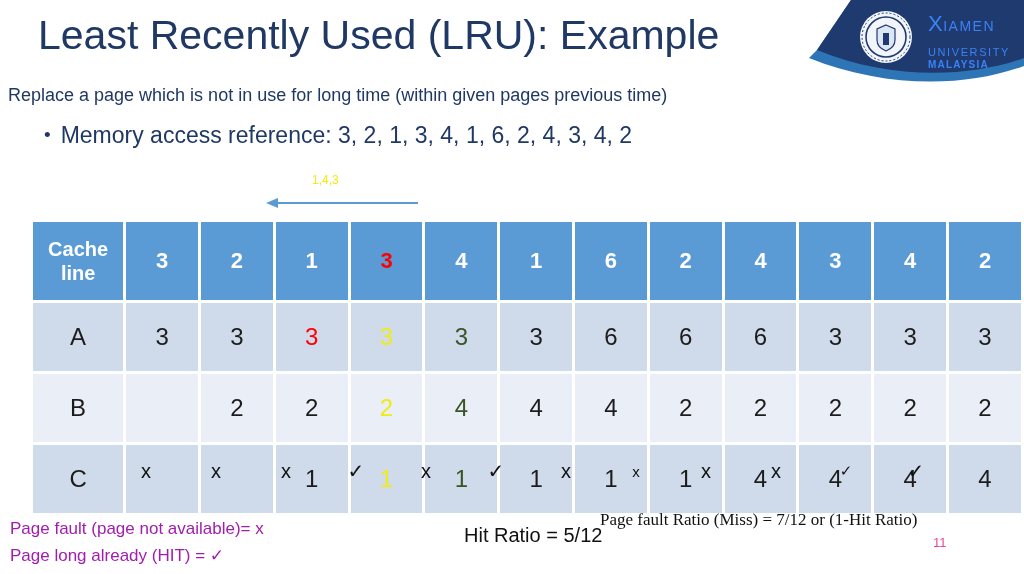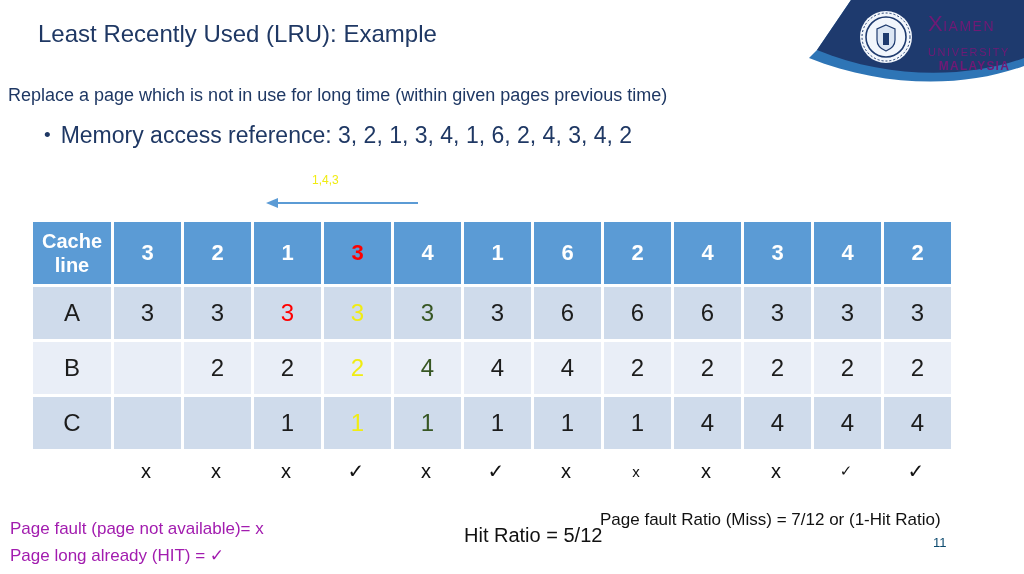--- a/index.html
+++ b/index.html
@@ -2,56 +2,56 @@
 <html style="--navy: #1F3864; --header_blue: #5B9BD5; --row_dark: #CFDBEB; --row_light: #E9EEF7; --red: #FF0000; --yellow: #F0EC12; --green: #375623; --arrow_blue: #5B9BD5; --banner_navy: #1E3A6E; --banner_accent: #2E75B6;"><head>
 <meta charset="utf-8">
 <style>
   html,body{margin:0;padding:0;background:#fff;}
   .slide{
     position:relative;width:1024px;height:574px;overflow:hidden;background:#fff;
     font-family:"Liberation Sans",sans-serif;
   }
   
   .banner{position:absolute;top:0;right:0;width:235px;height:92px;}
-  .logo-text{position:absolute;top:12px;right:14px;color:#701a75;line-height:1.05;text-align:left;}
+  .logo-text{position:absolute;top:12px;right:14px;color:#3b82f6;line-height:1.05;text-align:left;}
   .logo-x{font-size:22px;font-weight:400;letter-spacing:.5px;}
   .logo-rest{font-size:14px;letter-spacing:1.5px;}
   .logo-line2{font-size:11px;letter-spacing:1.6px;margin-top:12px;}
-  .logo-line3{font-size:12px;font-weight:bold;letter-spacing:1.2px;text-align:right;margin-top:1px;}
+  .logo-line3{font-size:10px;font-weight:bold;letter-spacing:1.2px;text-align:left;margin-top:1px;}
   
-  .title{position:absolute;left:38px;top:20px;font-size:24px;color:var(--navy);white-space:nowrap;}
+  .title{position:absolute;left:38px;top:12px;font-size:41px;color:var(--navy);white-space:nowrap;}
   .intro{position:absolute;left:8px;top:85px;font-size:18px;color:var(--navy);white-space:nowrap;}
   .bullet-line{position:absolute;left:44px;top:122px;font-size:23px;color:var(--navy);white-space:nowrap;}
   .bullet-dot{margin-right:10px;font-size:19px;vertical-align:2px;}
   
   .annotation-label{position:absolute;left:312px;top:173px;font-size:12px;color:var(--yellow);font-weight:400;}
   .annotation-arrow{position:absolute;left:266px;top:195px;color:var(--arrow_blue);}
   
   table.lru{position:absolute;left:30px;top:219px;border-collapse:separate;border-spacing:3px;}
-  table.lru th,table.lru td{text-align:center;vertical-align:middle;padding:0;}
+  table.lru th,table.lru td{text-align:center;vertical-align:middle;padding:8px;}
   .hcell{background:var(--header_blue);color:#fff;font-weight:bold;font-size:22px;width:67px;height:62px;}
   .hcell.first{width:78px;font-size:20px;line-height:1.2;}
   .rowlabel{font-size:24px;color:#1c1c1c;height:52px;}
   .vcell{font-size:24px;height:52px;}
   .shade-dark{background:var(--row_dark);}
   .shade-light{background:var(--row_light);}
   .color-white{color:#fff;}
   .color-black{color:#1c1c1c;}
   .color-red{color:var(--red);}
   .color-yellow{color:var(--yellow);}
   .color-green{color:var(--green);}
   
   .marks{position:absolute;left:30px;top:452px;display:grid;grid-template-columns:81px repeat(12,70px);height:38px;}
   .mark{display:flex;align-items:center;justify-content:center;font-size:20px;color:#111;}
   .mark.small{font-size:15px;}
   
   .footer-left{position:absolute;left:10px;top:515px;font-size:17px;color:#a21caf;line-height:1.6;}
   .footer-center{position:absolute;left:464px;top:521px;font-size:20px;color:#111;line-height:1.45;}
-  .footer-right{position:absolute;left:600px;top:510px;font-size:17px;color:#111;white-space:nowrap;}
-  .page-number{position:absolute;left:933px;top:535px;font-size:13px;color:#0c4a6e;}
+  .footer-right{position:absolute;left:600px;top:510px;font-size:17px;color:#111;white-space:nowrap;font-family:Liberation Serif, serif;}
+  .page-number{position:absolute;left:933px;top:535px;font-size:13px;color:#ec4899;}
 </style>
 </head>
 <body>
 
 <div class="slide">
 
   <div class="banner">
     <svg width="235" height="92" viewBox="0 0 235 92">
       <path d="M62,0 L235,0 L235,66 C175,88 95,88 20,58 L28,50 Z" fill="#2E75B6"></path>
       <path d="M62,0 L235,0 L235,58 C180,78 100,80 28,50 Z" fill="#1E3A6E"></path>

